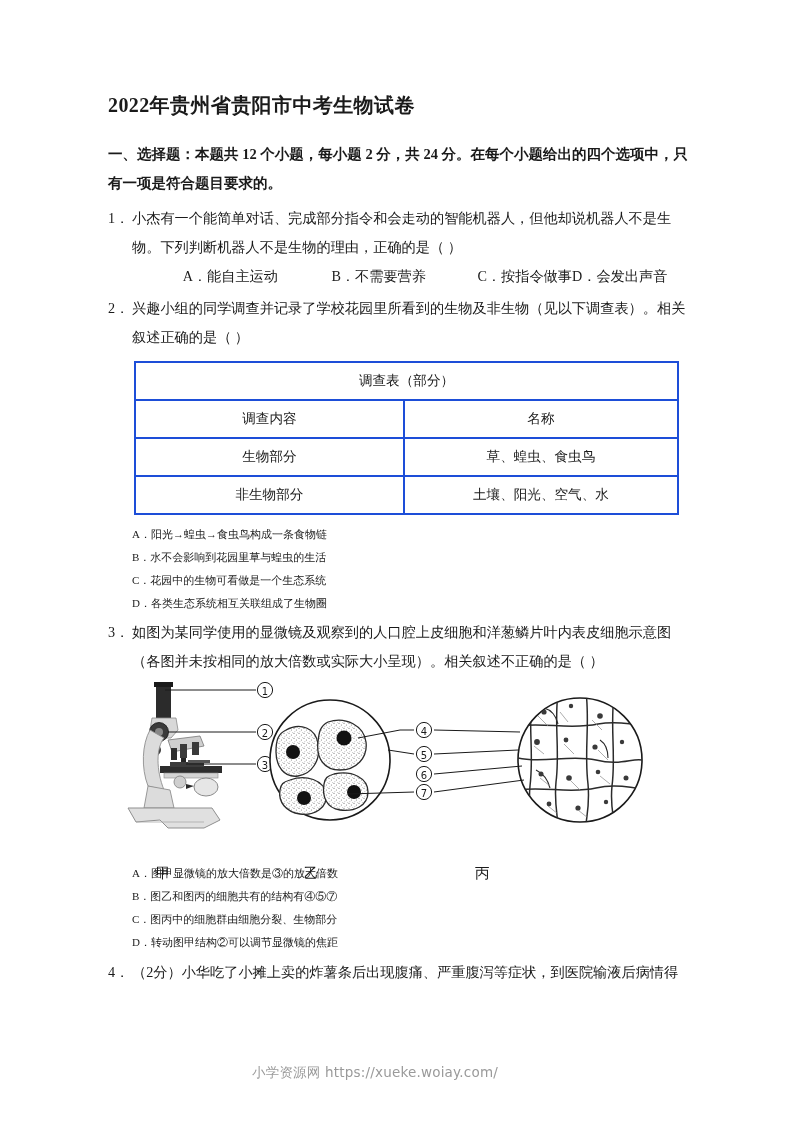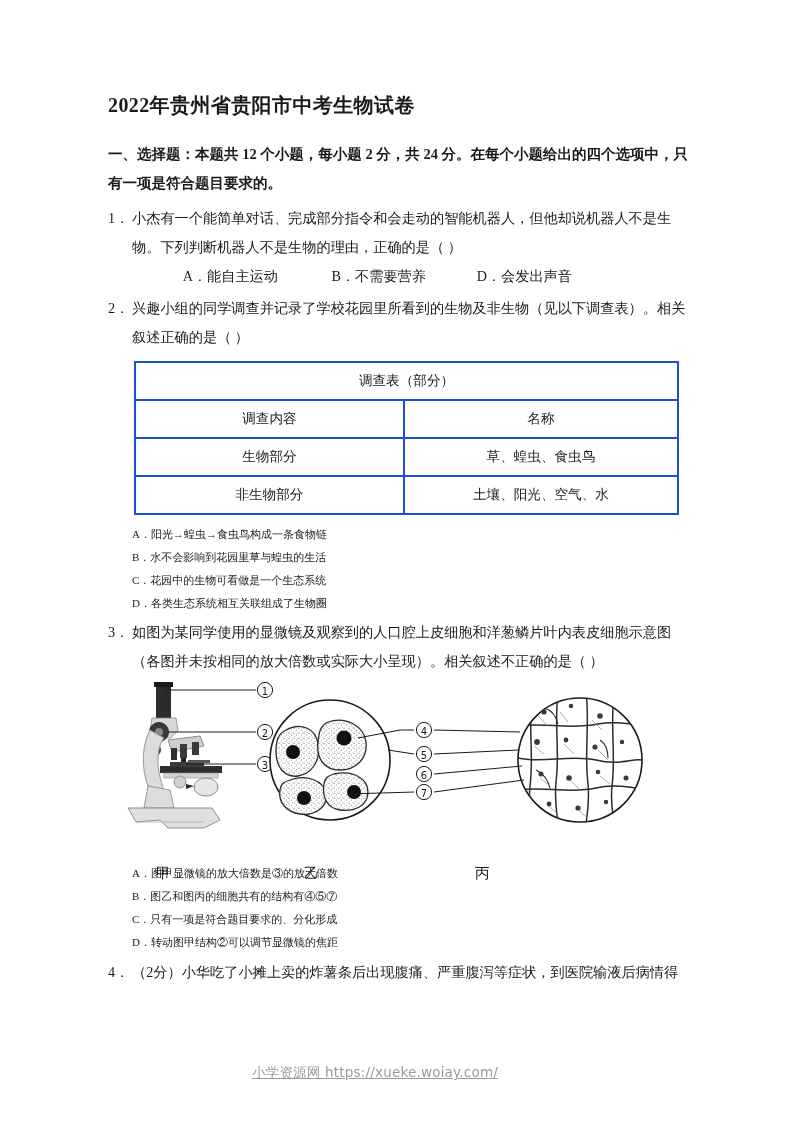--- a/index.html
+++ b/index.html
@@ -142,21 +142,20 @@
   
   .watermark {
     position: absolute;
     left: 252px;
     top: 1064px;
     font-family: "DejaVu Sans", sans-serif;
     font-size: 13.5px;
     color: #9a9a9a;
     white-space: nowrap;
     letter-spacing: 0.2px;
-    text-decoration: underline;
   }
 </style>
 </head>
 <body>
 
 <div class="page">
   <div class="content">
 
     <div class="doc-title">2022年贵州省贵阳市中考生物试卷</div>
 
@@ -164,20 +163,21 @@
 
     <div class="q-block">
       <div class="q-stem">
         <span class="q-num">1．</span>
         <span class="q-text">小杰有一个能简单对话、完成部分指令和会走动的智能机器人，但他却说机器人不是生</span>
       </div>
       <div class="q-text-continued">物。下列判断机器人不是生物的理由，正确的是（      ）</div>
       <div class="opts-row opts-inline">
         <span class="opt">A．能自主运动</span>
         <span class="opt">B．不需要营养</span>
+        <span class="opt">C．按指令做事</span>
         <span class="opt">D．会发出声音</span>
       </div>
     </div>
 
     <div class="q-block">
       <div class="q-stem">
         <span class="q-num">2．</span>
         <span class="q-text">兴趣小组的同学调查并记录了学校花园里所看到的生物及非生物（见以下调查表）。相关</span>
       </div>
       <div class="q-text-continued">叙述正确的是（      ）</div>
@@ -379,21 +379,21 @@
         <div class="fig-caption-row">
           <span class="cap-jia">甲</span>
           <span class="cap-yi">乙</span>
           <span class="cap-bing">丙</span>
         </div>
       </div>
 
       <div class="opts-stacked">
         <div class="opt">A．图甲显微镜的放大倍数是③的放大倍数</div>
         <div class="opt">B．图乙和图丙的细胞共有的结构有④⑤⑦</div>
-        <div class="opt">C．只有一项是符合题目要求的、分化形成</div>
+        <div class="opt">C．图丙中的细胞群由细胞分裂、生物部分</div>
         <div class="opt">D．转动图甲结构②可以调节显微镜的焦距</div>
       </div>
     </div>
 
     <div class="q-block">
       <div class="q-stem">
         <span class="q-num">4．</span>
         <span class="q-text">（2分）小华吃了小摊上卖的炸薯条后出现腹痛、严重腹泻等症状，到医院输液后病情得</span>
       </div>
     </div>

